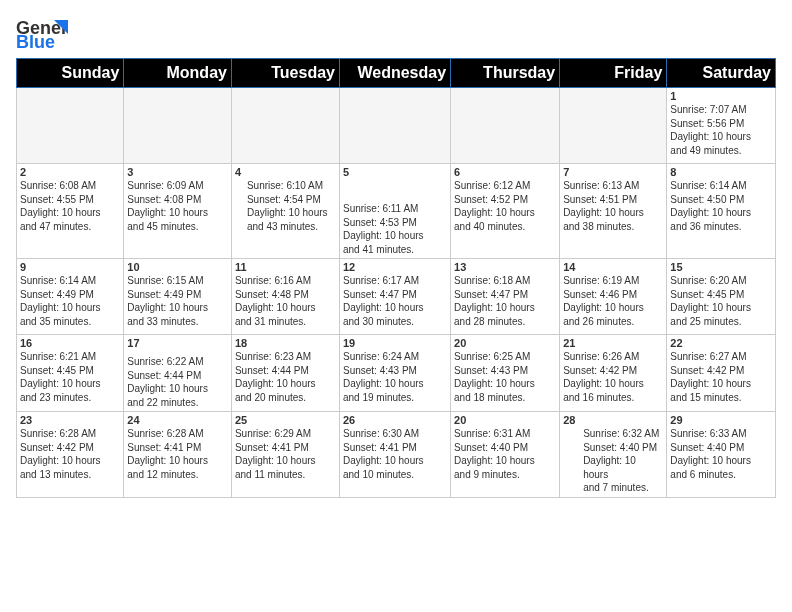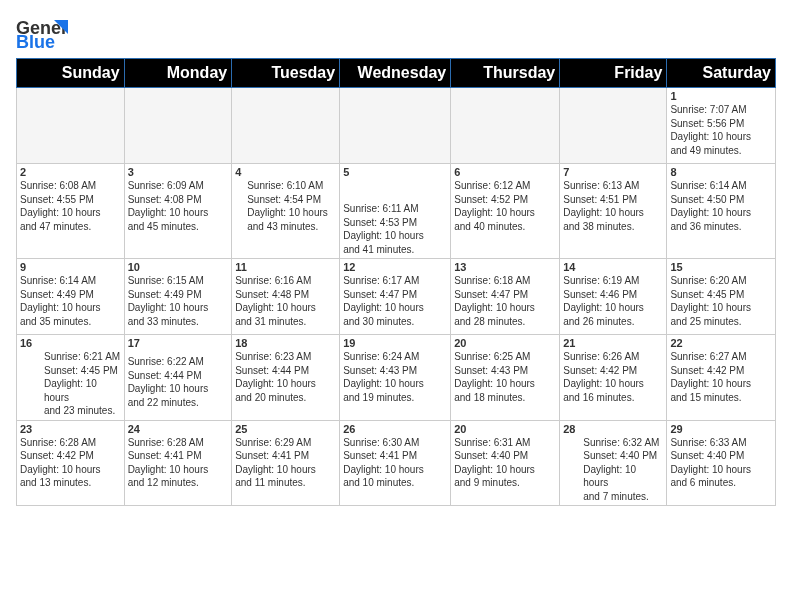--- a/index.html
+++ b/index.html
@@ -234,21 +234,21 @@
             <span class="day-num">15</span>
             <div class="day-info" style="white-space: pre-line;">Sunrise: 6:20 AM
 Sunset: 4:45 PM
 Daylight: 10 hours
 and 25 minutes.</div>
           </td>
         </tr>
         <tr>
           <td>
             <span class="day-num">16</span>
-            <div class="day-info" style="white-space: pre-line; margin-left: 24px;">Sunrise: 6:21 AM
+            <div class="day-info" style="white-space: pre-line;">Sunrise: 6:21 AM
 Sunset: 4:45 PM
 Daylight: 10 hours
 and 23 minutes.</div>
           </td>
           <td>
             <span class="day-num">17</span>
             <div class="day-info" style="white-space: pre-line; margin-top: 6px;">Sunrise: 6:22 AM
 Sunset: 4:44 PM
 Daylight: 10 hours
 and 22 minutes.</div>

